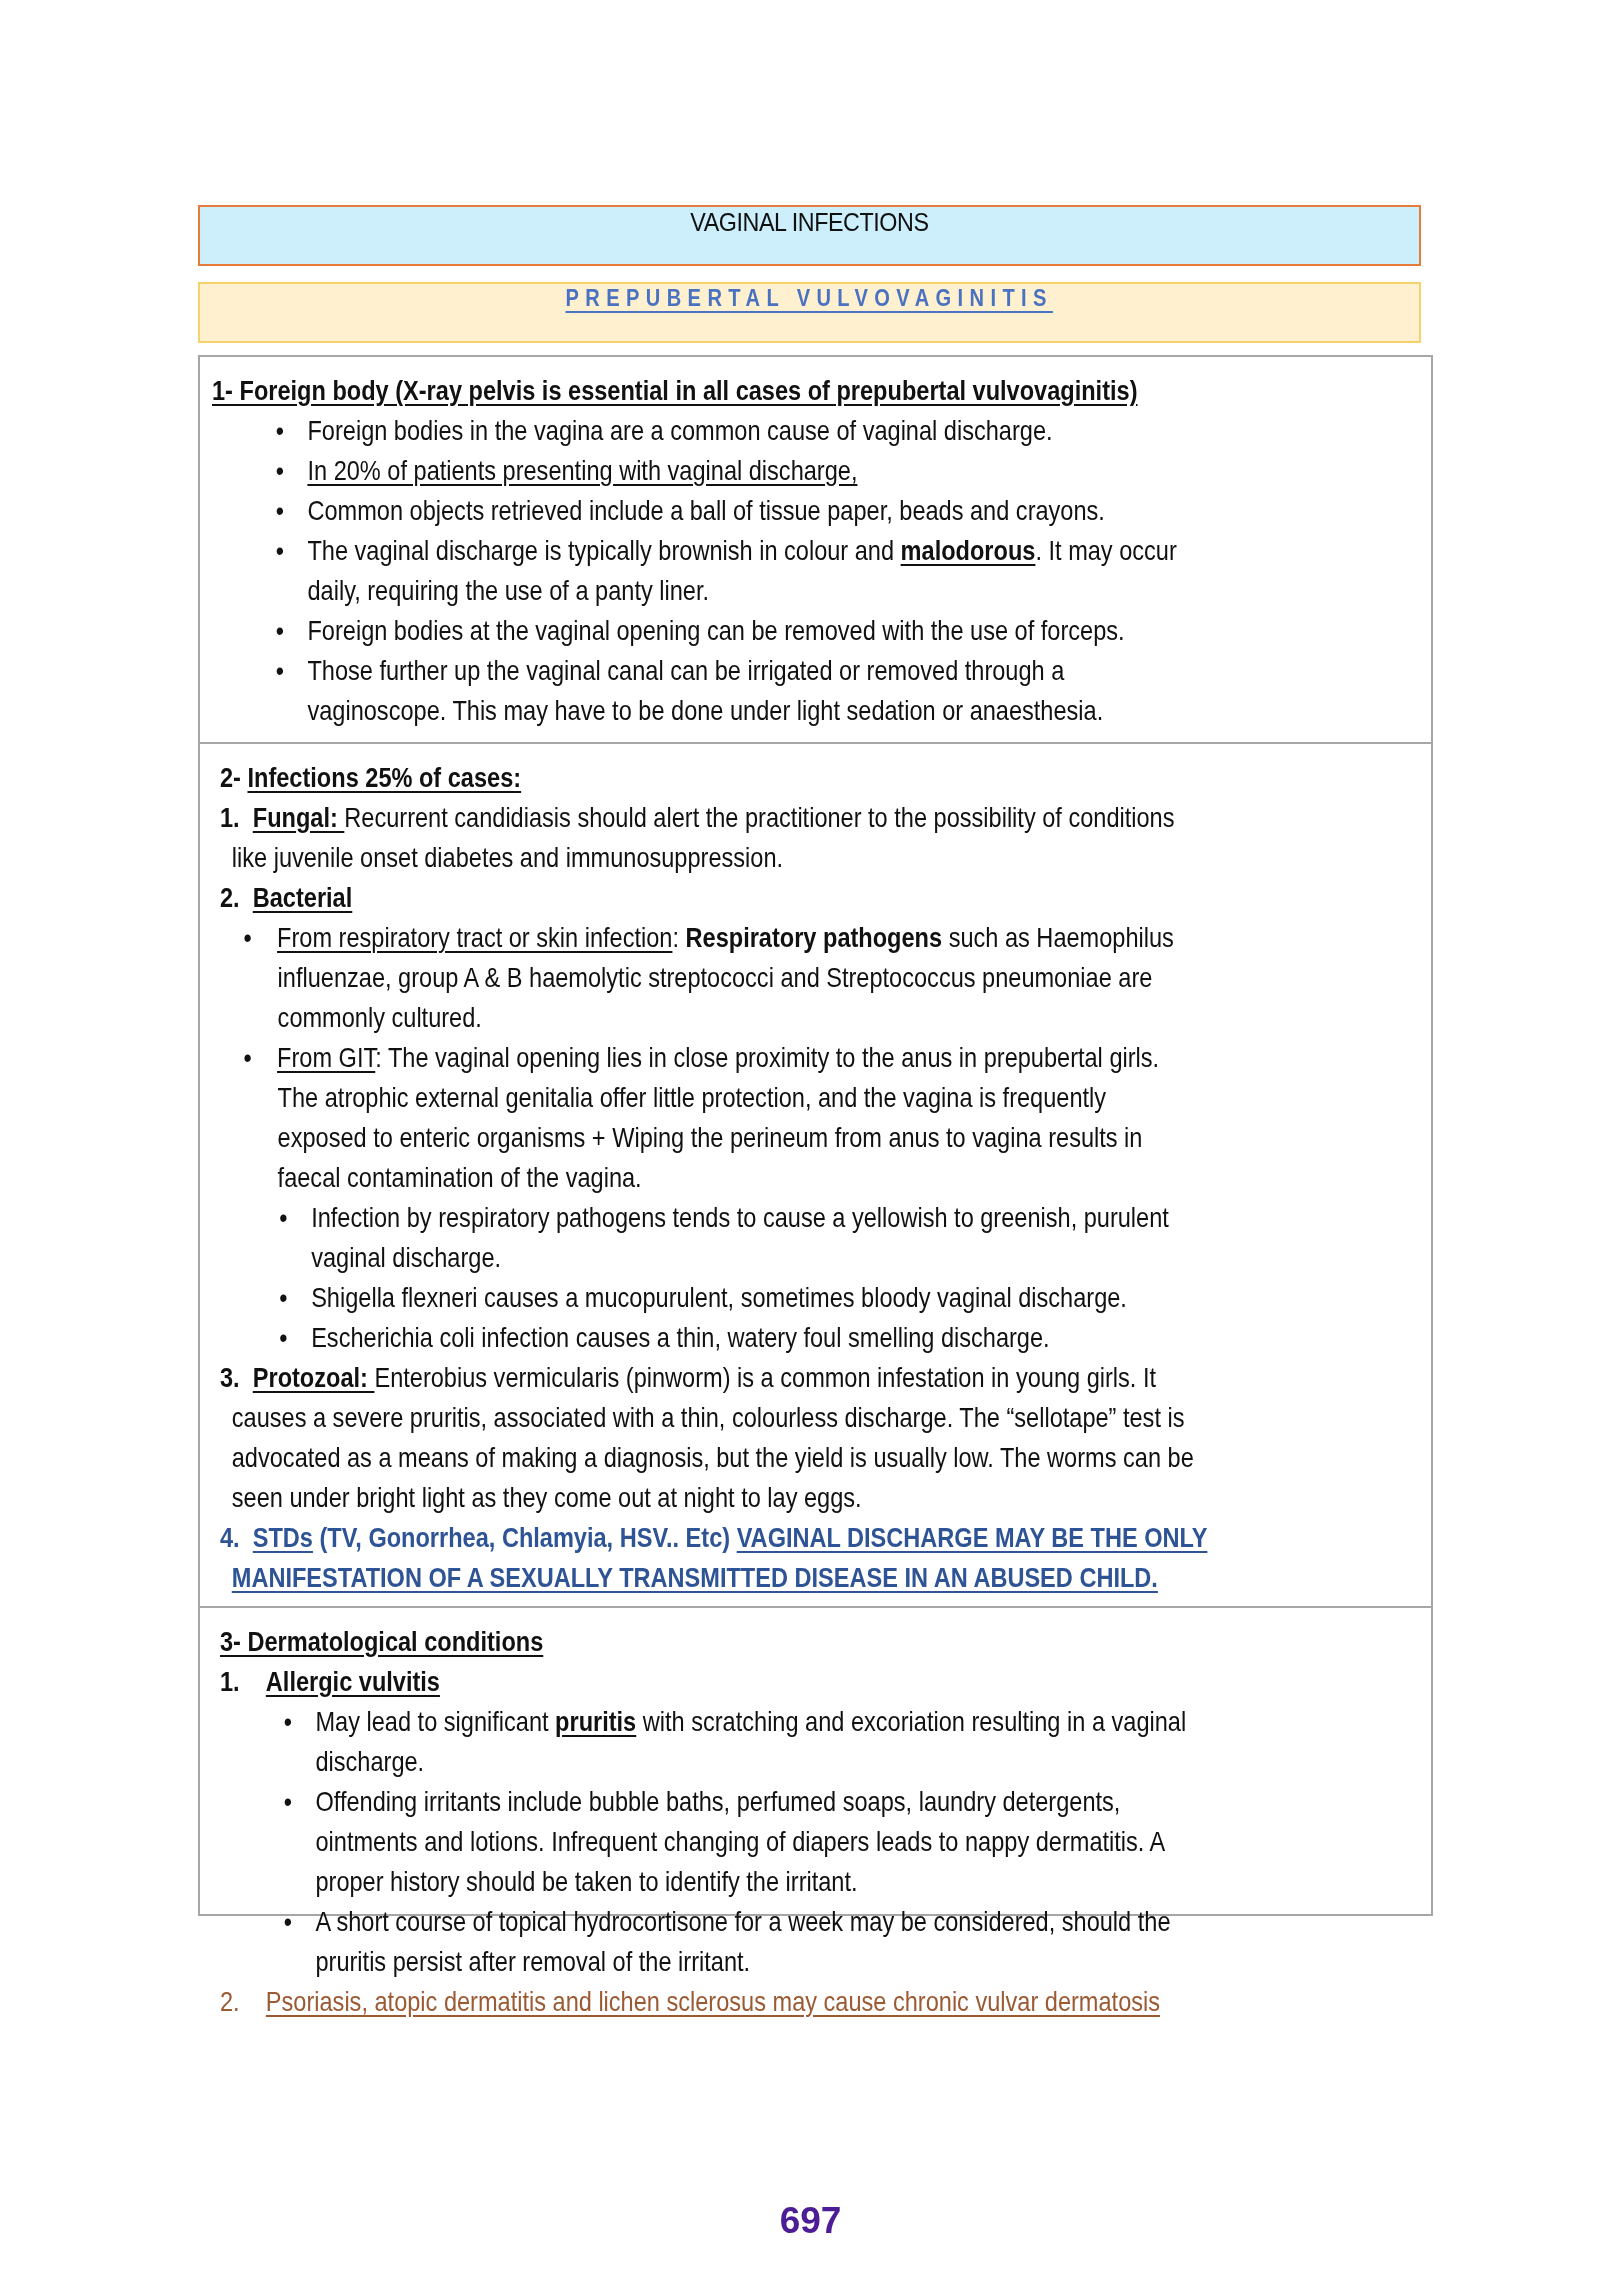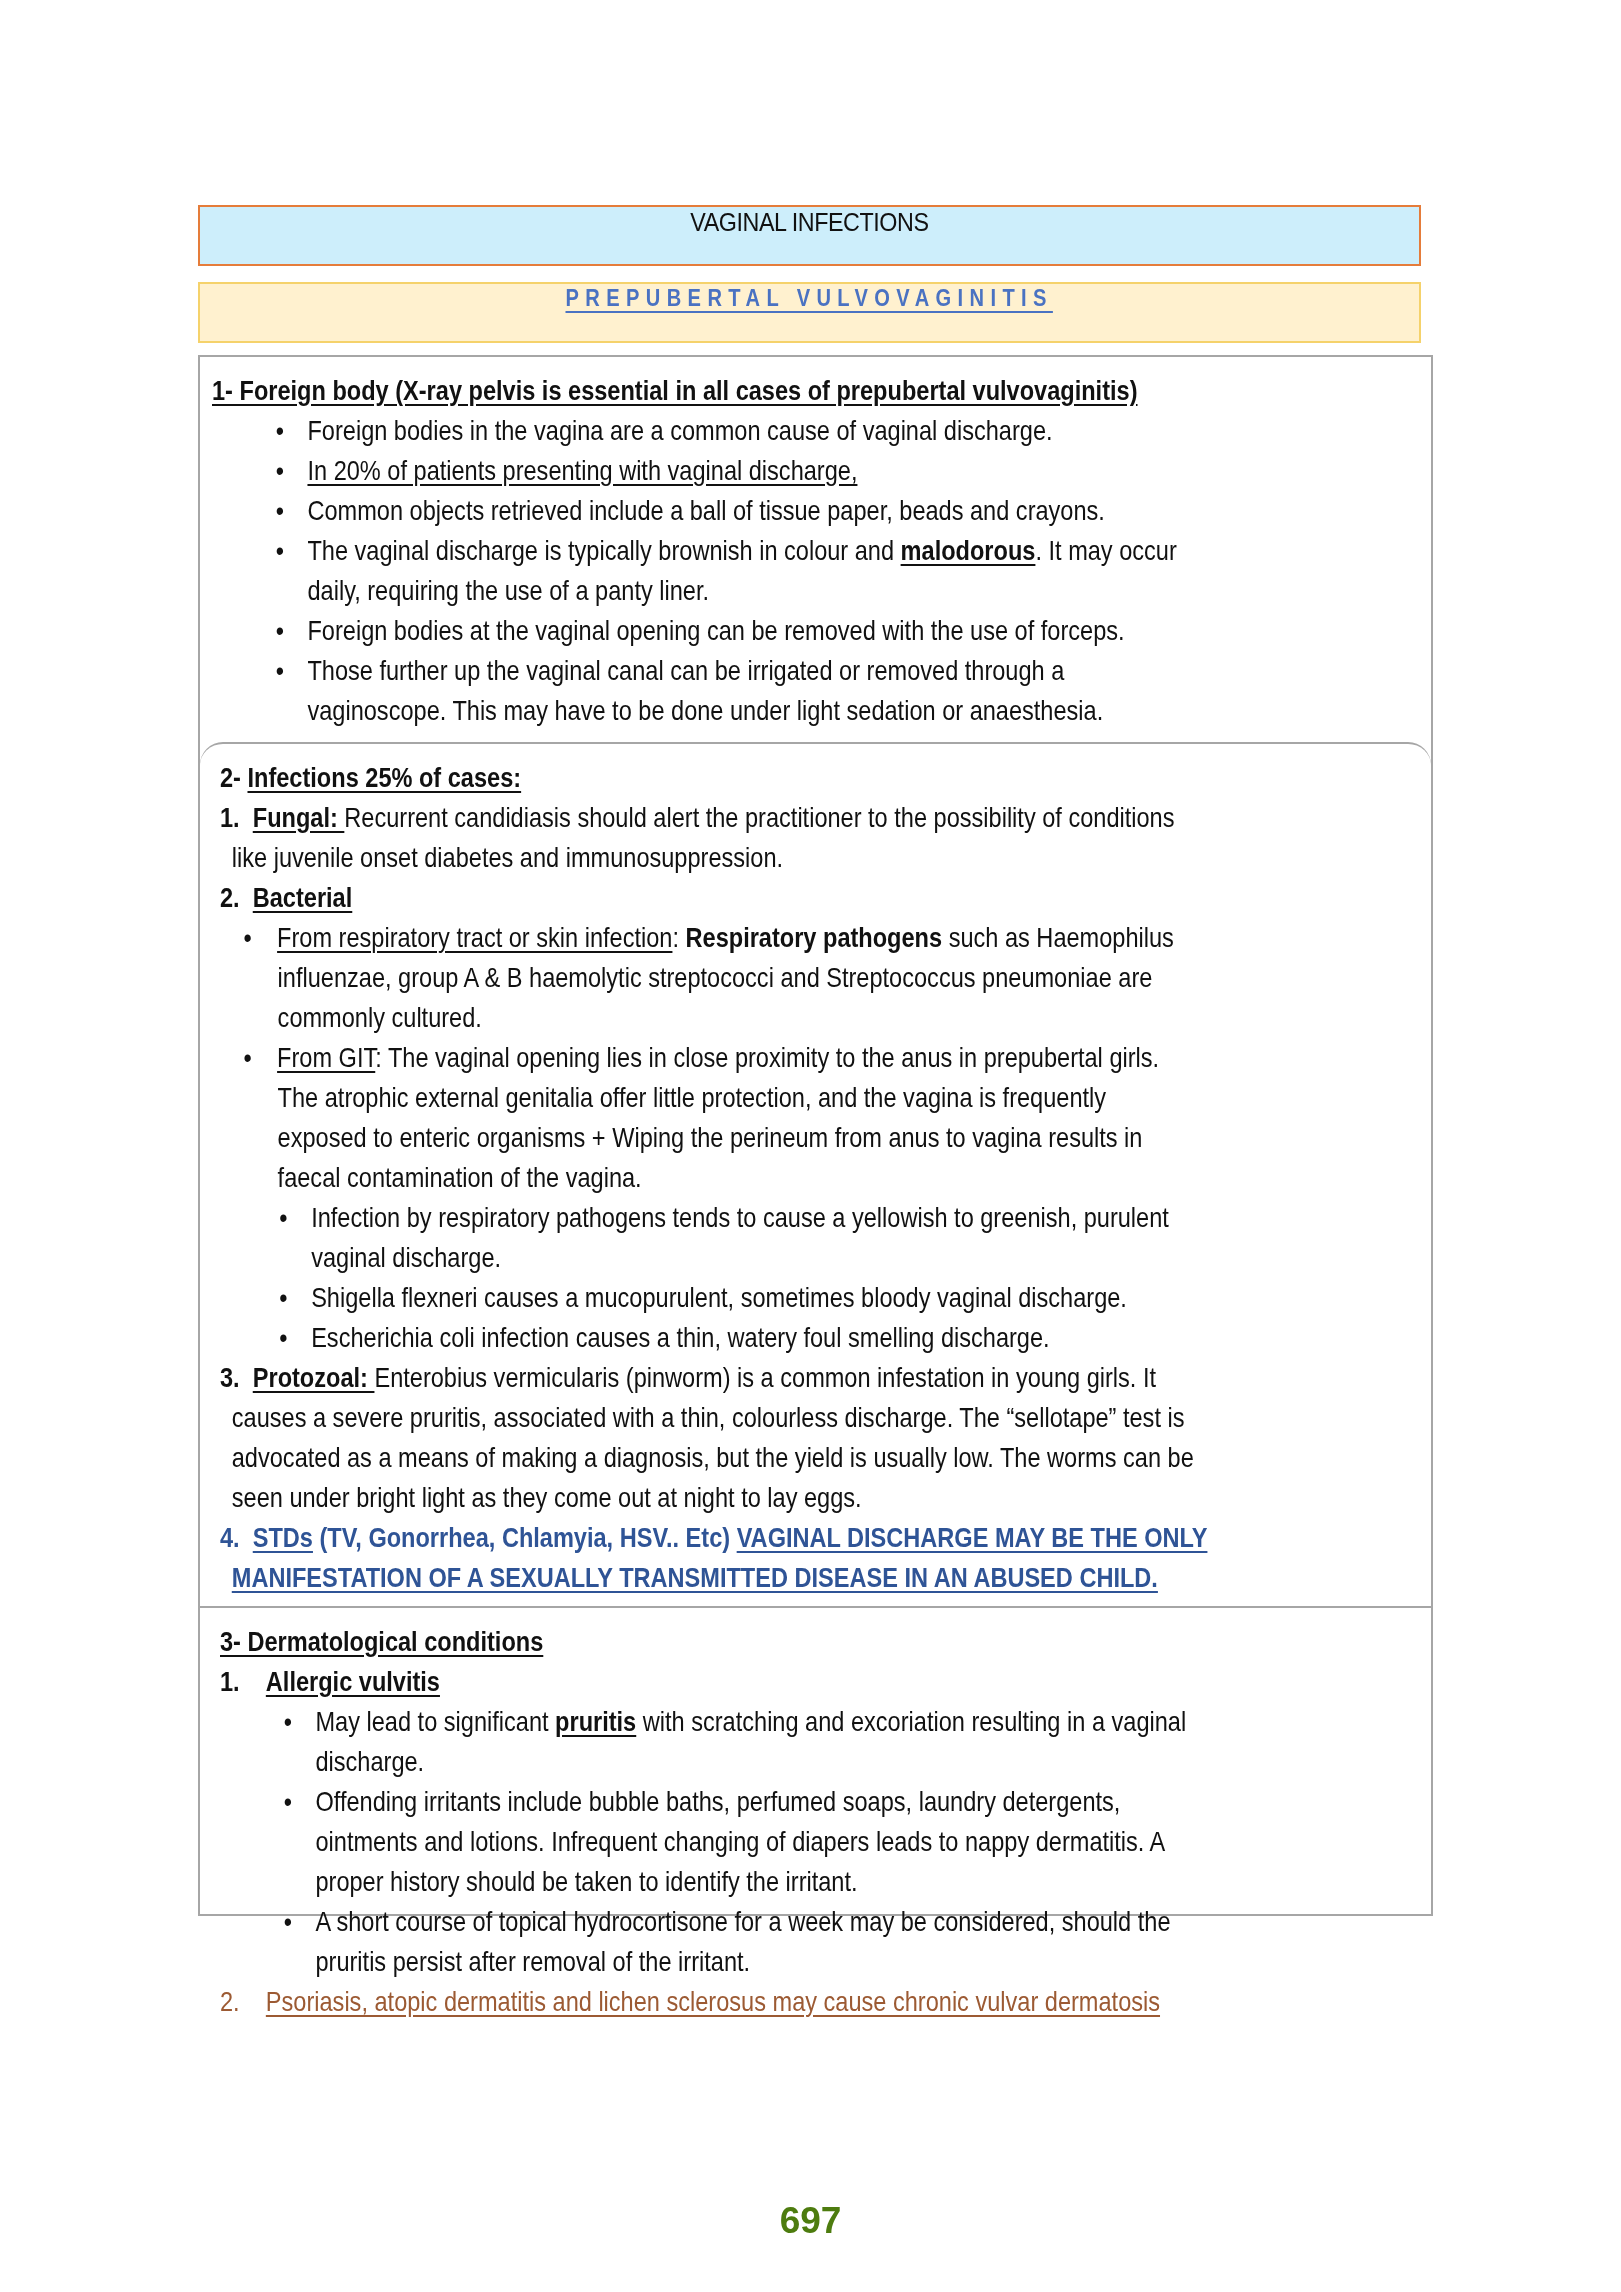--- a/index.html
+++ b/index.html
@@ -27,21 +27,21 @@
     text-decoration: underline; text-underline-offset: 4.9px;
     transform: scaleX(0.82); display: inline-block;
   }
   .content-table {
     position: absolute; left: 198px; top: 355px; width: 1235px; 
     border: 2.9px solid #a6a6a6; box-sizing: border-box;
   }
   .section { padding: 13.7px 21.6px 13.7px 19.6px; box-sizing: border-box; }
   .section + .section { border-top: 2.9px solid #a6a6a6; }
   .s1 { height: 385px; padding-left: 12px; }
-  .s2 { height: 864px; border-radius: 23px; }
+  .s2 { height: 864px; }
   .s3 { height: 308px; }
   .line {
     font-size: 27.4px; line-height: 40px; white-space: nowrap;
     transform-origin: left center; transform: scaleX(0.86);
     width: 116%;
   }
   .b { font-weight: bold; }
   .u { text-decoration: underline; text-underline-offset: 3.9px; }
   .bullet { position: relative; }
   .bullet .dot { position: absolute; left: 0; top: 0; }
@@ -55,21 +55,21 @@
   .cont2 { padding-left: 67px; }
   .ind3 { padding-left: 69px; }
   .ind3 .dot { left: 69px; }
   .ind3 .txt { padding-left: 37px; display: inline-block; }
   .cont3 { padding-left: 106px; }
   .numcont { padding-left: 13.7px; }
   .blue { color: #2f5496; }
   .brown { color: #9c5a33; }
   .page-number {
     position: absolute; left: 0; width: 1621px; top: 2200px; text-align: center;
-    font-weight: bold; font-size: 37px; color: #4d7c0f;
+    font-weight: bold; font-size: 37px; color: #4c1d95;
   }
 </style>
 </head>
 <body>
 
 <div class="page-title-box">
   <span>VAGINAL INFECTIONS</span>
 </div>
 
 <div class="subtitle-box">

